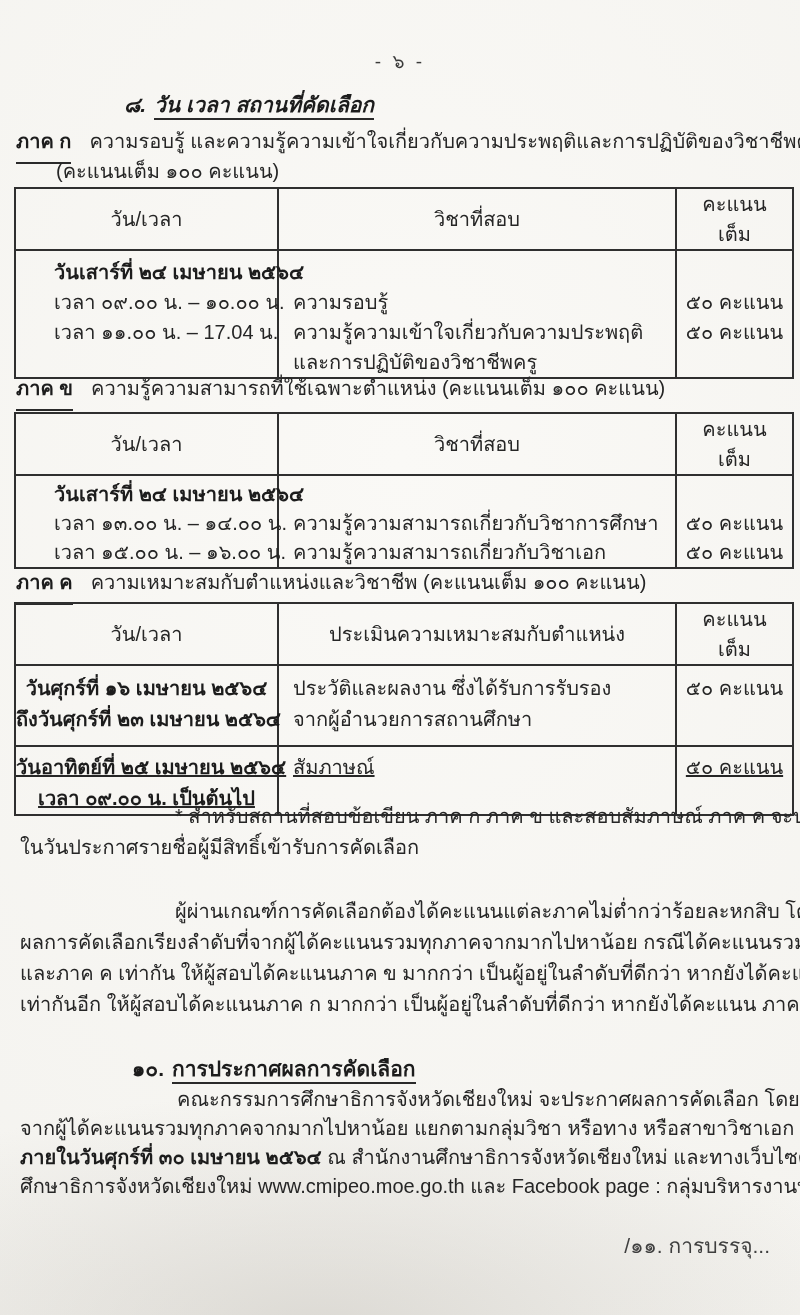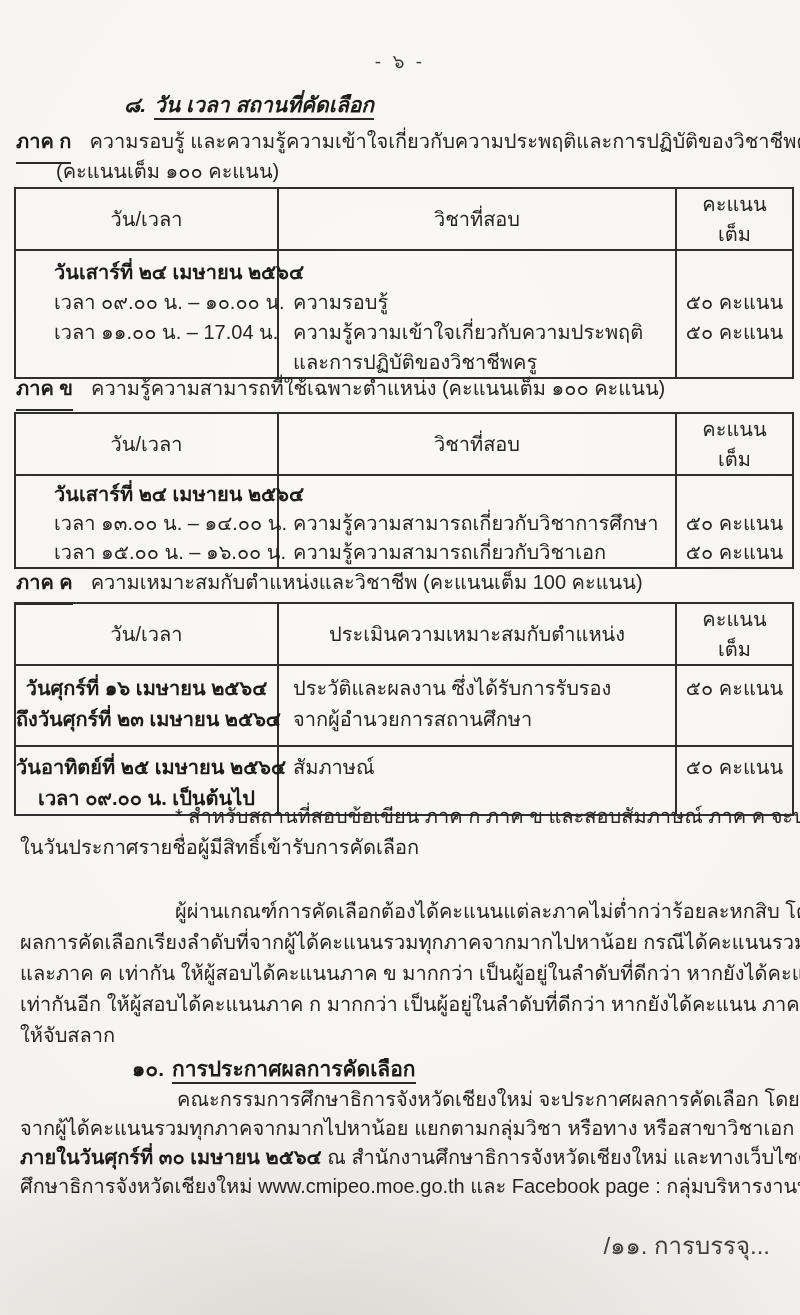--- a/index.html
+++ b/index.html
@@ -44,33 +44,33 @@
   #tableB .ln { height:29px; line-height:29px; }
   #tableB .cell { padding-top:4px; }
   #tableC .ln { height:31px; line-height:31px; }
 
   .date-cell { padding-left:38px; }
   .subj-cell { padding-left:14px;margin-top:48px; }
   .score-cell { text-align:center; padding-left:0;margin-left:34px; }
 
   #tableC .r1 td { height:80px; }
   #tableC .r1 .cell { padding-top:7px; padding-bottom:10px;border-radius:15px; }
-  #tableC .r2 td { height:68px; }
+  #tableC .r2 td { height:68px;text-decoration:underline; }
   #tableC .r2 .cell { padding-top:5px; }
   #tableC .date-cell-c { text-align:center; padding-left:0; }
 
   
   .pline { white-space:nowrap; }
   .para9 .pline { height:31px; line-height:31px; }
   .para10 .pline { height:29px; line-height:29px; }
   .indent1 { padding-left:155px; }
   .indent2 { padding-left:157px; }
 
   .pgnum { width:100%; text-align:center; font-size:19px; letter-spacing:3px; color:#3a3a3a; }
-  .footer-cont { font-size:24px; color:#3f3f3f; white-space:nowrap; }
+  .footer-cont { font-size:21px; color:#3f3f3f; white-space:nowrap; }
 </style>
 </head>
 <body>
 
 <div class="page">
 
   <div class="abs pgnum" style="top:47px;left:0;">- ๖ -</div>
 
   <div class="abs sec-head" style="top:90px;left:124px;font-style:italic;">
     <span class="num">๘.</span><span class="u">วัน เวลา สถานที่คัดเลือก</span>
@@ -152,21 +152,21 @@
             <div class="ln"></div>
             <div class="ln">๕๐  คะแนน</div>
             <div class="ln">๕๐  คะแนน</div>
           </td>
         </tr>
       </tbody>
     </table>
   </div>
 
   <div class="abs part-line" style="top:567px;left:16px;">
-    <span class="plabel">ภาค ค</span><span>ความเหมาะสมกับตำแหน่งและวิชาชีพ (คะแนนเต็ม 100 คะแนน)</span>
+    <span class="plabel">ภาค ค</span><span>ความเหมาะสมกับตำแหน่งและวิชาชีพ (คะแนนเต็ม ๑๐๐ คะแนน)</span>
   </div>
 
   <div class="abs" style="top:602px;left:14px;">
     <table class="sched" id="tableC">
       <colgroup>
           <col class="c1">
           <col class="c2">
           <col class="c3">
         </colgroup>
       <thead>
@@ -207,21 +207,20 @@
   </div>
 
   <div class="abs nowrap" style="top:801px;left:175px;">* สำหรับสถานที่สอบข้อเขียน ภาค ก ภาค ข และสอบสัมภาษณ์ ภาค ค จะประกาศให้ทราบ</div>
   <div class="abs nowrap" style="top:832px;left:20px;">ในวันประกาศรายชื่อผู้มีสิทธิ์เข้ารับการคัดเลือก</div>
 
   <div class="abs para9" style="top:896px;left:20px;width:772px;">
     <div class="pline indent1">ผู้ผ่านเกณฑ์การคัดเลือกต้องได้คะแนนแต่ละภาคไม่ต่ำกว่าร้อยละหกสิบ โดยประกาศ</div>
     <div class="pline">ผลการคัดเลือกเรียงลำดับที่จากผู้ได้คะแนนรวมทุกภาคจากมากไปหาน้อย กรณีได้คะแนนรวม ภาค ก ภาค ข</div>
     <div class="pline">และภาค ค เท่ากัน ให้ผู้สอบได้คะแนนภาค ข  มากกว่า เป็นผู้อยู่ในลำดับที่ดีกว่า หากยังได้คะแนน ภาค ข</div>
     <div class="pline">เท่ากันอีก ให้ผู้สอบได้คะแนนภาค ก มากกว่า เป็นผู้อยู่ในลำดับที่ดีกว่า หากยังได้คะแนน ภาค ก เท่ากันอีก</div>
-    <div class="pline">ให้จับสลาก</div>
   </div>
 
   <div class="abs sec-head" style="top:1054px;left:132px;">
     <span class="num">๑๐.</span><span class="u">การประกาศผลการคัดเลือก</span>
   </div>
   <div class="abs para10" style="top:1085px;left:20px;width:772px;">
     <div class="pline indent2">คณะกรรมการศึกษาธิการจังหวัดเชียงใหม่ จะประกาศผลการคัดเลือก โดยเรียงลำดับที่</div>
     <div class="pline">จากผู้ได้คะแนนรวมทุกภาคจากมากไปหาน้อย แยกตามกลุ่มวิชา หรือทาง หรือสาขาวิชาเอก</div>
     <div class="pline"><span class="bold">ภายในวันศุกร์ที่ ๓๐ เมษายน ๒๕๖๔</span><span> ณ สำนักงานศึกษาธิการจังหวัดเชียงใหม่ และทางเว็บไซต์สำนักงาน</span></div>
     <div class="pline">ศึกษาธิการจังหวัดเชียงใหม่ www.cmipeo.moe.go.th และ Facebook page : กลุ่มบริหารงานบุคคล</div>

